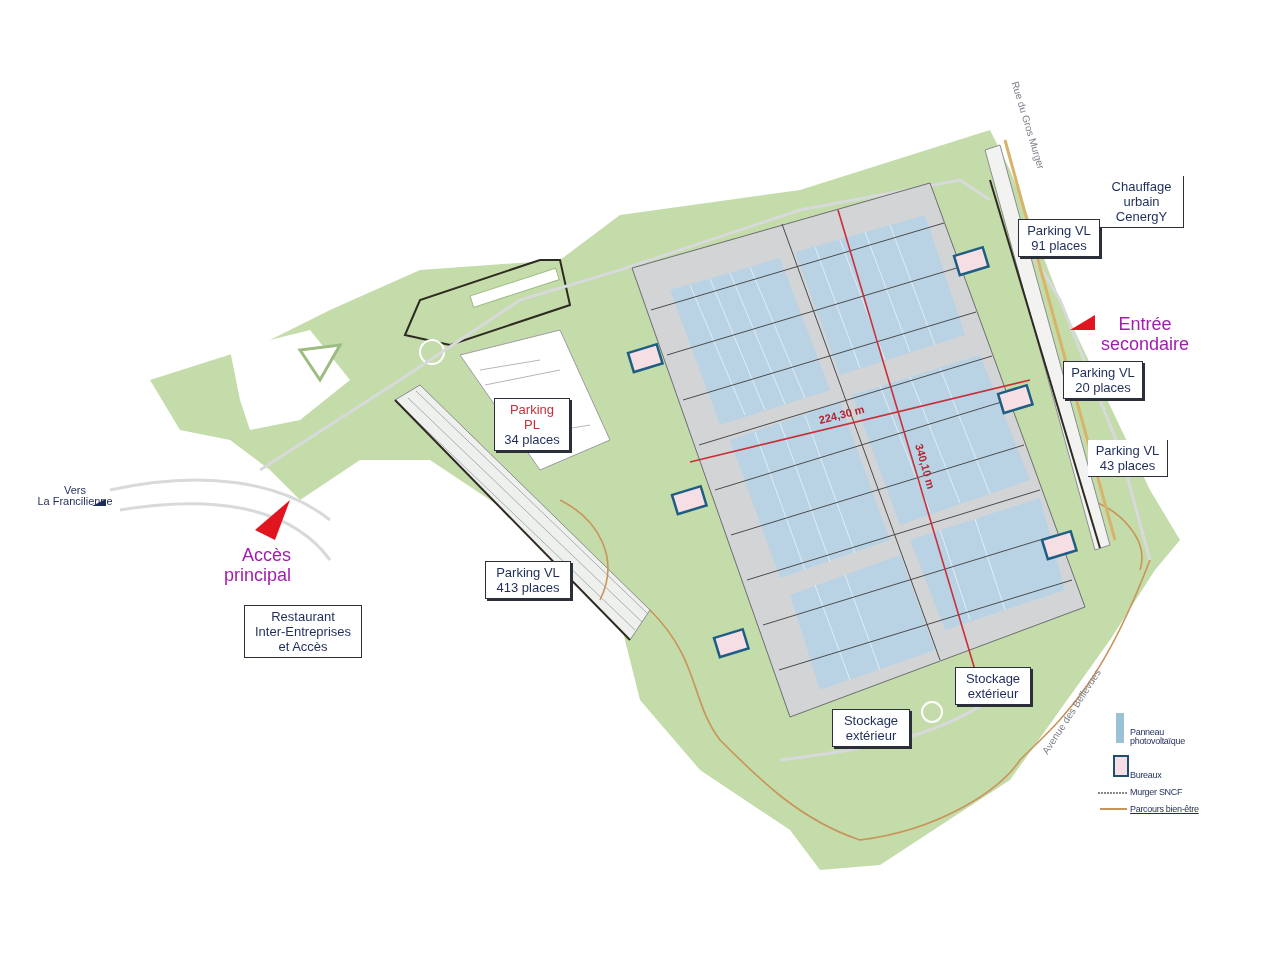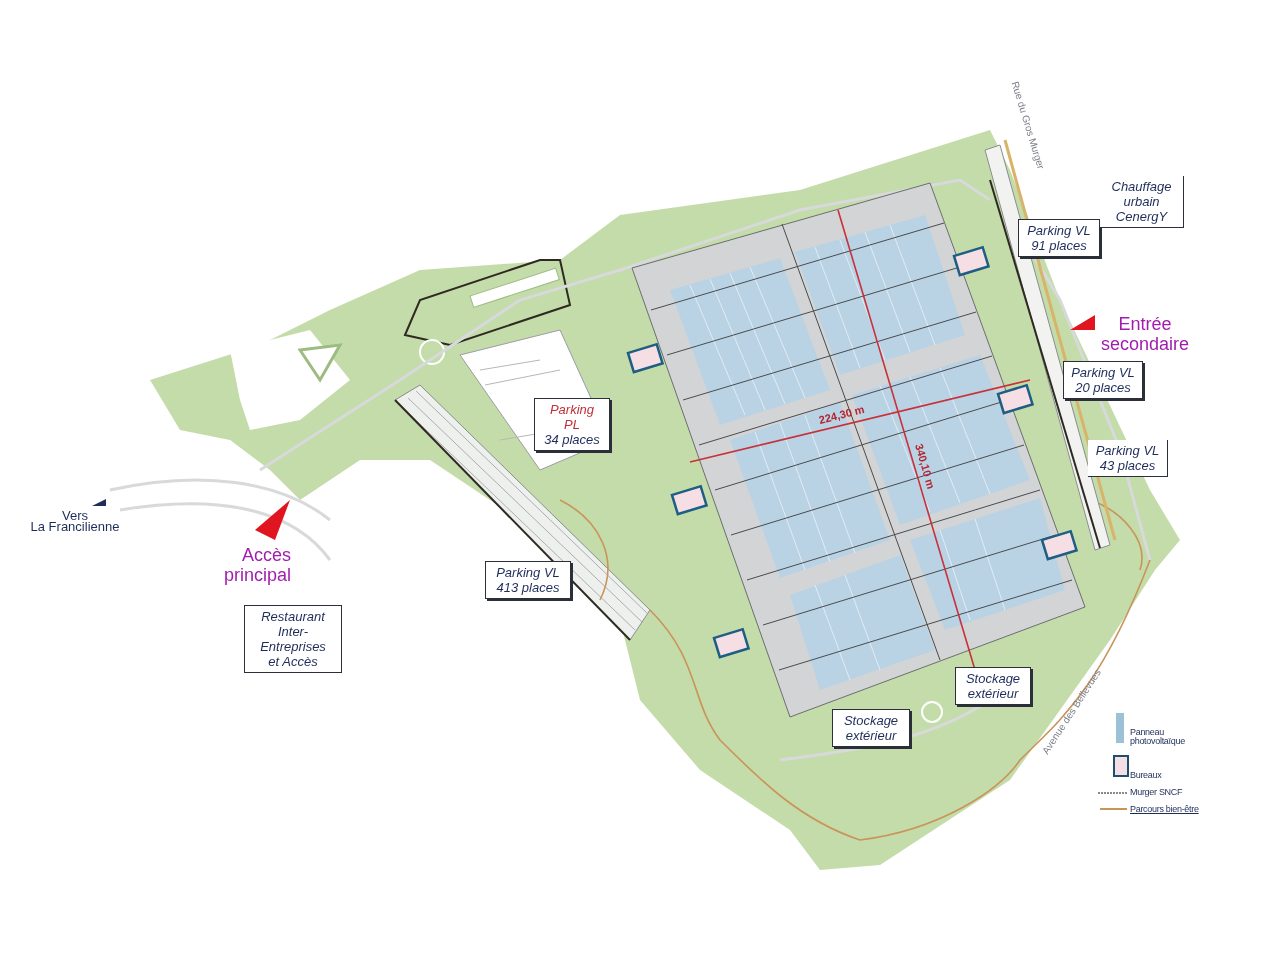--- a/index.html
+++ b/index.html
@@ -2,21 +2,21 @@
 <html><head>
   <meta charset="utf-8">
   <style>
     html, body { margin: 0; padding: 0; background: #ffffff; }
     body { width: 1280px; height: 960px; position: relative; overflow: hidden; font-family: "Liberation Sans", sans-serif; }
     #map { position: absolute; left: 0; top: 0; width: 1280px; height: 960px; }
     .label-box {
       position: absolute; background: #ffffff; border: 1.5px solid #2b2f3a;
       box-shadow: 2px 2px 0 #2b2f3a; color: #1f2d5a; text-align: center;
       font-family: "Liberation Sans", sans-serif; font-size: 13px; line-height: 15px;
-      padding: 3px 6px; box-sizing: border-box; font-style: italic;
+      padding: 3px 6px; box-sizing: border-box;
     }
     .label-box .red { color: #c0303a; }
     .label-plain { position: absolute; color: #1f2d5a; text-align: center; font-size: 13px; line-height: 15px; }
     .access { position: absolute; color: #a21caf; font-size: 18px; line-height: 20px; text-align: center; }
     .street { position: absolute; color: #7b7f88; font-size: 10px; white-space: nowrap; transform-origin: left top; }
     .legend { position: absolute; left: 1100px; top: 700px; width: 160px; height: 120px; }
     .legend .item { position: absolute; font-size: 9px; color: #1f2d5a; white-space: nowrap; letter-spacing: -0.3px; }
   </style>
 </head>
 <body>
@@ -171,41 +171,41 @@
 <div class="label-box" style="left:1063px; top:361px; width:80px;">
   <div>Parking VL</div>
   <div>20 places</div>
 </div>
 
 <div class="label-box" style="left:1088px; top:440px; width:80px; border-top:none; border-left:none; box-shadow:none;">
   <div>Parking VL</div>
   <div>43 places</div>
 </div>
 
-<div class="label-box" style="left:494px; top:398px; width:76px;margin-left:40px;">
+<div class="label-box" style="left:494px; top:398px; width:76px;">
   <div class="red">Parking PL</div>
   <div>34 places</div>
 </div>
 
 <div class="label-box" style="left:485px; top:561px; width:86px;">
   <div>Parking VL</div>
   <div>413 places</div>
 </div>
 
 <div class="access" style="left:191px; top:545px; width:100px;text-align:right;">
   <div>Accès</div>
   <div>principal</div>
 </div>
 
-<div class="label-plain" style="left:30px; top:510px; width:90px; font-size:13px; line-height:11px;">
+<div class="label-plain" style="left:30px; top:485px; width:90px; font-size:11px; line-height:11px;">
   <div>Vers</div>
   <div>La Francilienne</div>
 </div>
 
-<div class="label-box" style="left:244px; top:605px; width:98px; box-shadow:none;">
+<div class="label-box" style="left:244px; top:605px; width:118px; box-shadow:none;">
   <div>Restaurant</div>
   <div>Inter-Entreprises</div>
   <div>et Accès</div>
 </div>
 
 <div class="label-box" style="left:832px; top:709px; width:78px;">
   <div>Stockage</div>
   <div>extérieur</div>
 </div>
 

